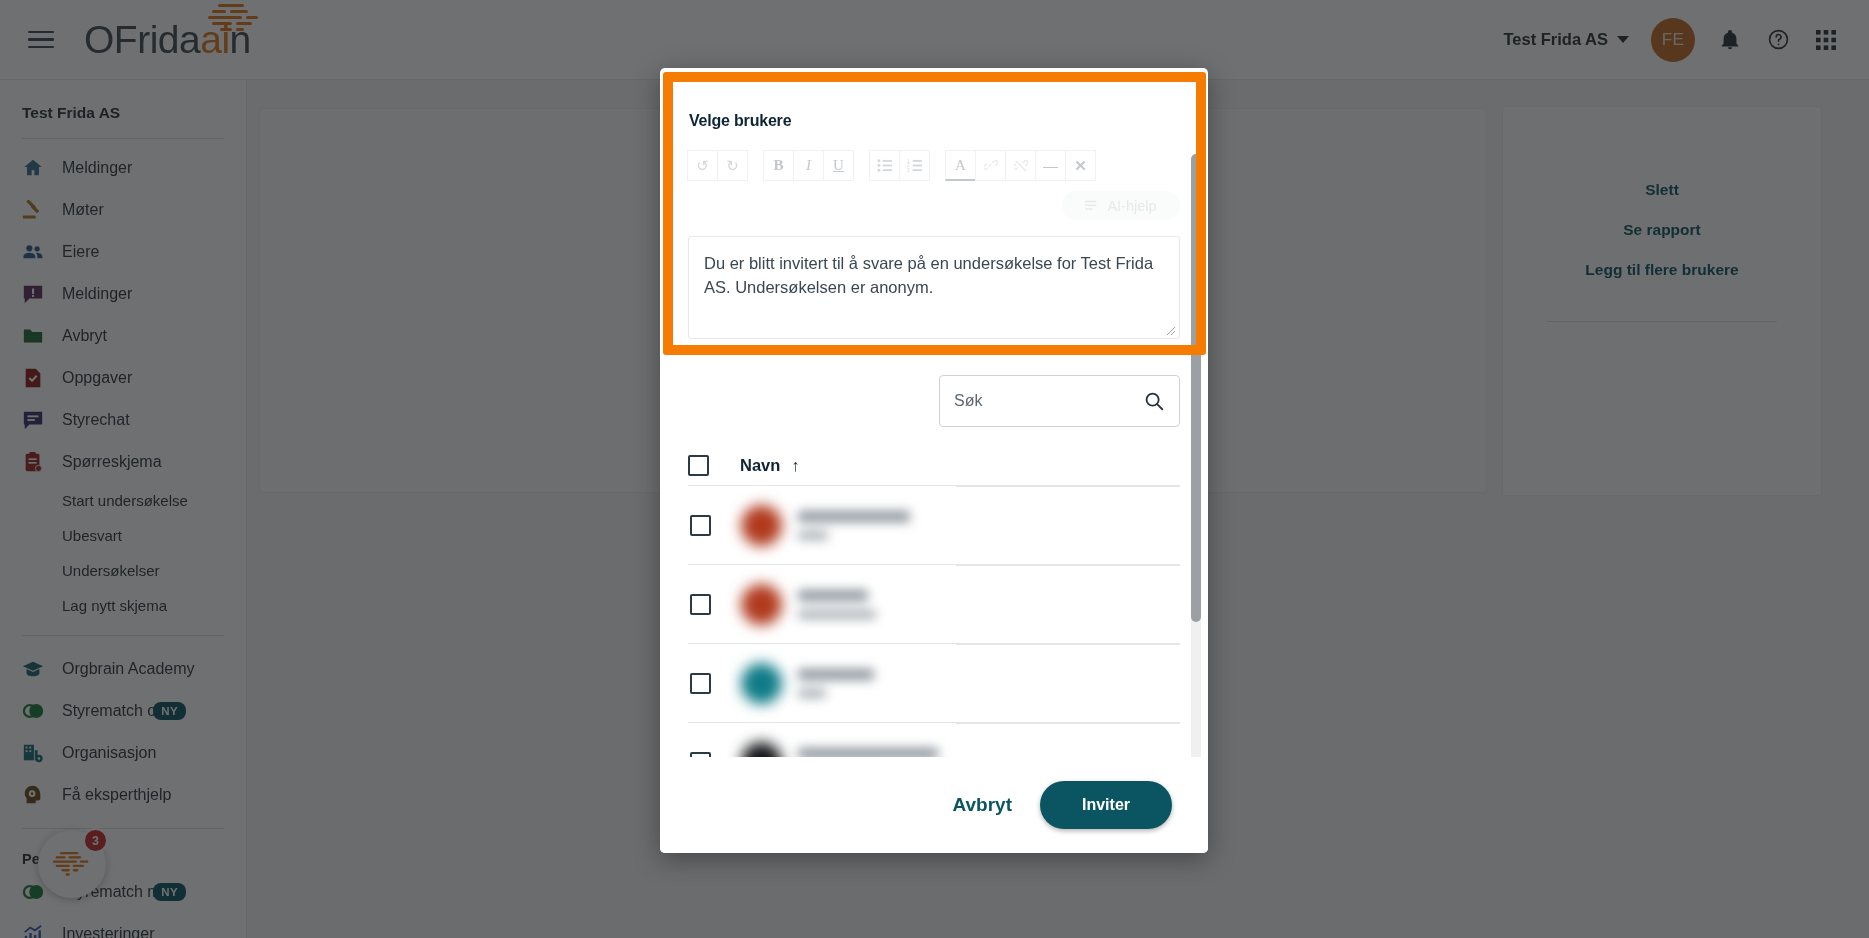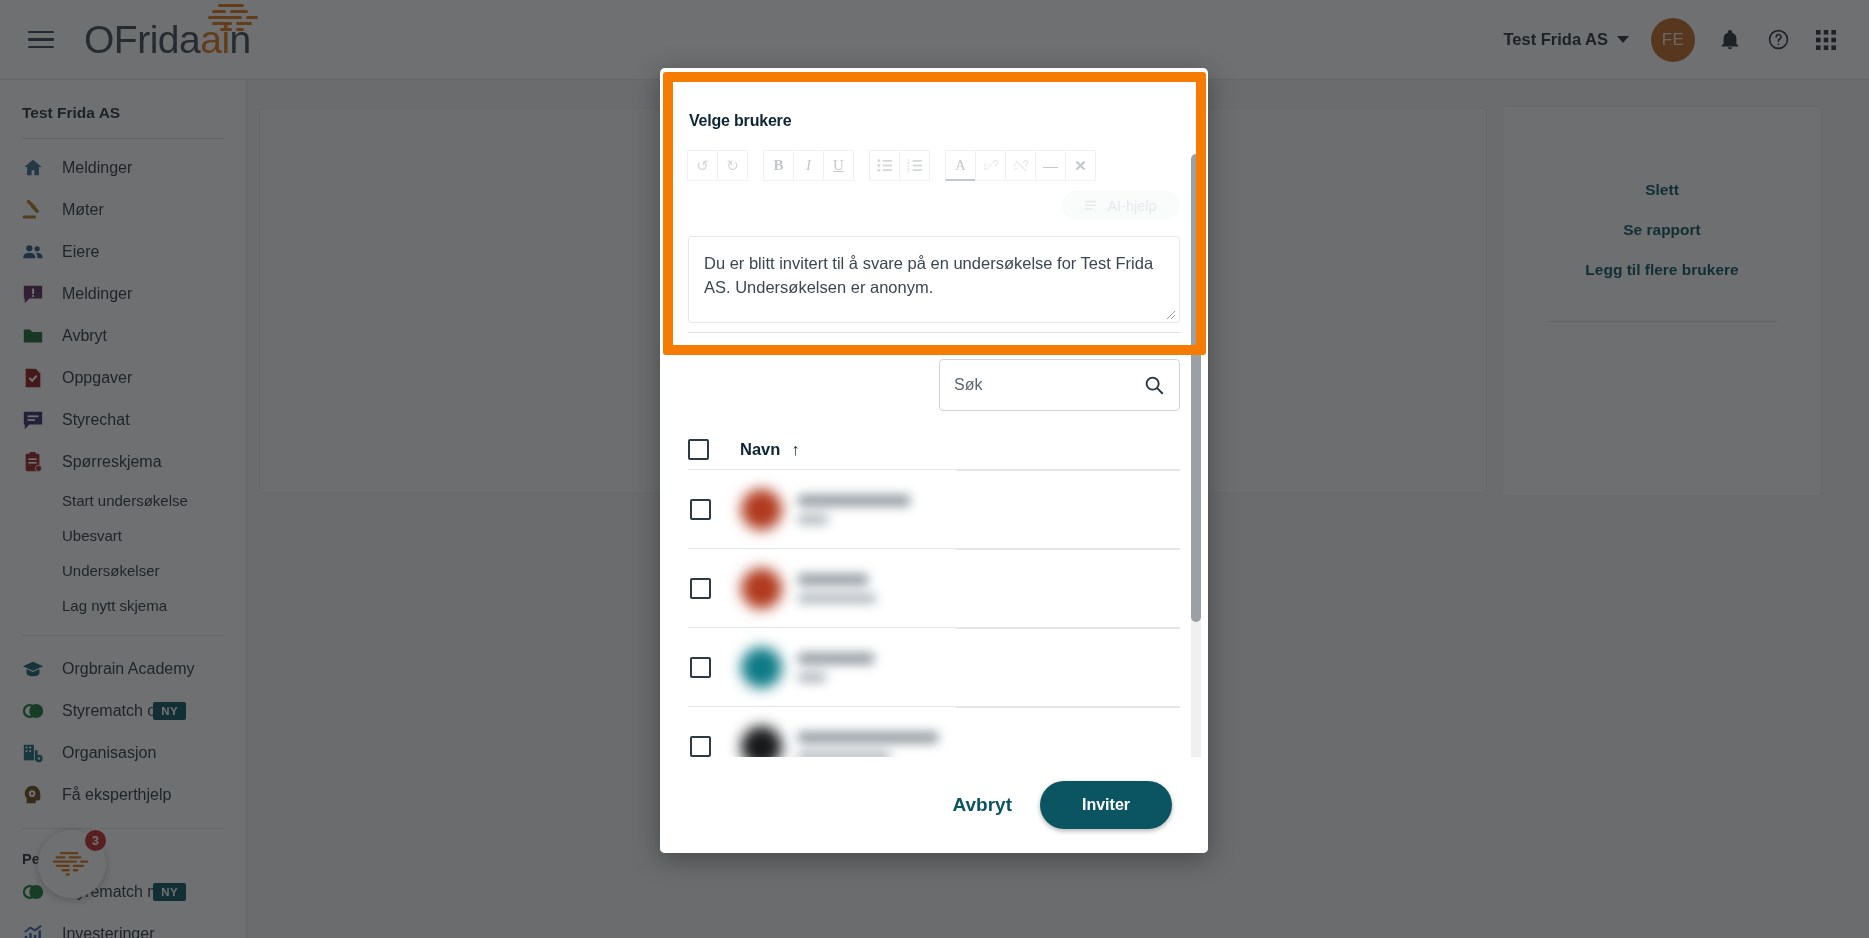--- a/index.html
+++ b/index.html
@@ -43,21 +43,21 @@
   }
   .side-org { font-size: 15.5px; font-weight: bold; color: #26323c; padding: 8px 0 14px 22px; }
   .side-sep { height: 1px; background: #e0e0e0; margin: 2px 22px 8px 22px; }
   .side-item { display: flex; align-items: center; height: 42px; padding-left: 22px; cursor: pointer; position: relative; }
   .side-item .lbl { font-size: 16px; color: #2c3942; margin-left: 18px; }
   .side-sub { font-size: 15px; color: #2c3942; padding-left: 62px; height: 35px; display: flex; align-items: center; cursor: pointer; text-align: center; }
   .side-head { font-size: 14.5px; font-weight: bold; color: #26323c; padding: 10px 0 4px 22px; }
   .sico { width: 22px; height: 22px; flex: 0 0 22px; position: relative; }
   .badge-ny {
     position: absolute; right: 60px; background: #0B5563; color: #fff;
-    font-size: 11.5px; font-weight: bold; border-radius: 2px; padding: 3px 8px; letter-spacing: .4px;
+    font-size: 11.5px; font-weight: bold; border-radius: 8px; padding: 3px 8px; letter-spacing: .4px;
   }
 
   .content { position: absolute; top: 80px; left: 247px; right: 0; bottom: 0; background: #f3f3f3; padding: 26px 0 0 0; }
   .content-card {
     position: absolute; left: 12px; top: 28px; width: 1228px; height: 385px;
     background: #fafafa; border: 1px solid #ececec; border-radius: 3px;
   }
   .right-card {
     position: absolute; left: 1255px; top: 26px; width: 320px; height: 390px;
     background: #fdfdfd; border: 1px solid #ededed; border-radius: 3px;
@@ -97,21 +97,21 @@
     font-size: 15px; color: #d4d8db; cursor: pointer; margin-left: -1px;
   }
   .tbtn.dark { color: #c3c8cc; }
   .tbtn.faint { color: #e7eaec; }
   .ai-help {
     margin: 10px 0 0 auto; width: 118px; height: 29px; border-radius: 15px; background: #fafbfb;
     display: flex; align-items: center; justify-content: center; gap: 7px;
     color: #e5e9eb; font-size: 14.5px; cursor: pointer;
   }
   .rte-body {
-    margin-top: 16px; border: 1px solid #e6e8ea; border-radius: 3px; height: 87px;
+    margin-top: 16px; border: 1px solid #e6e8ea; border-radius: 3px; height: 103px;
     padding: 14px 15px; font-size: 16.5px; line-height: 24px; color: #3a4752; position: relative;
   }
   .resize-grip { position: absolute; right: 3px; bottom: 2px; width: 10px; height: 10px; }
   .rte-underline { margin-top: 9px; height: 1px; background: #dfe2e4; }
 
   .search-wrap { margin-top: 26px; display: flex; justify-content: flex-end; }
   .search-box {
     width: 241px; height: 52px; border: 1px solid #cfd3d6; border-radius: 4px;
     display: flex; align-items: center; padding: 0 14px; gap: 8px;
   }

